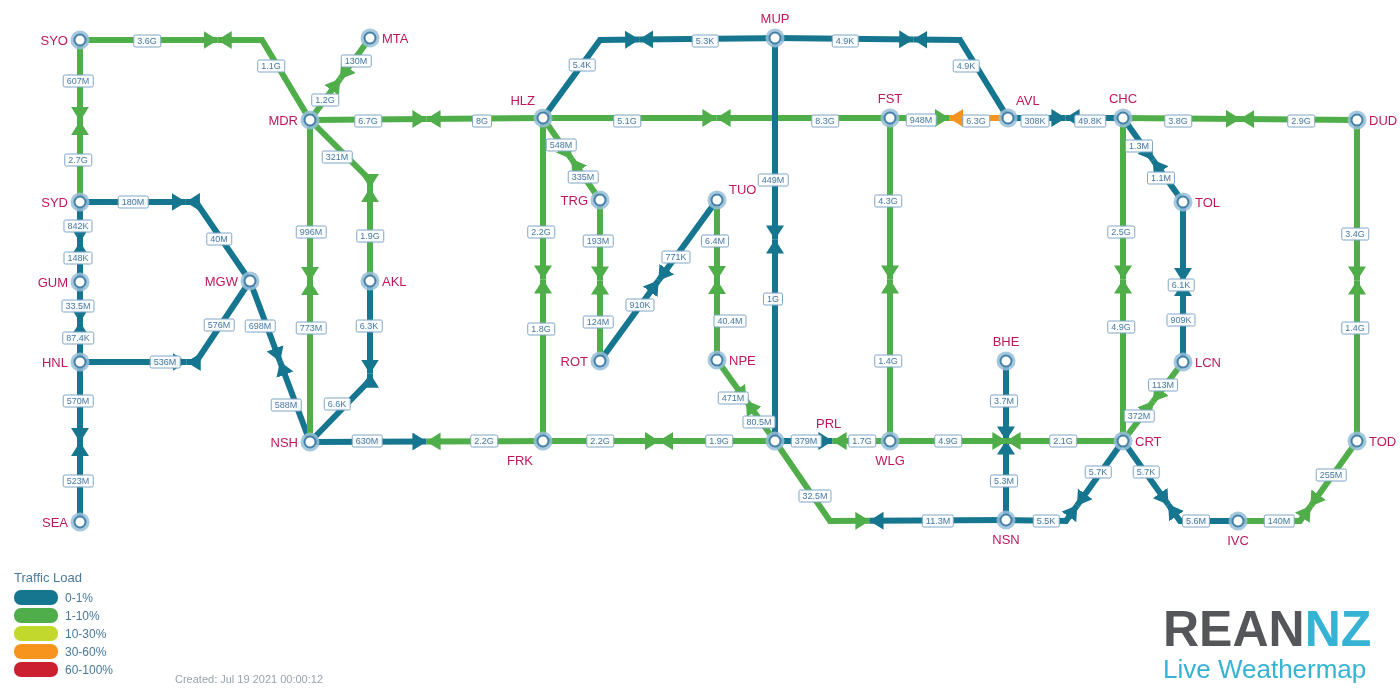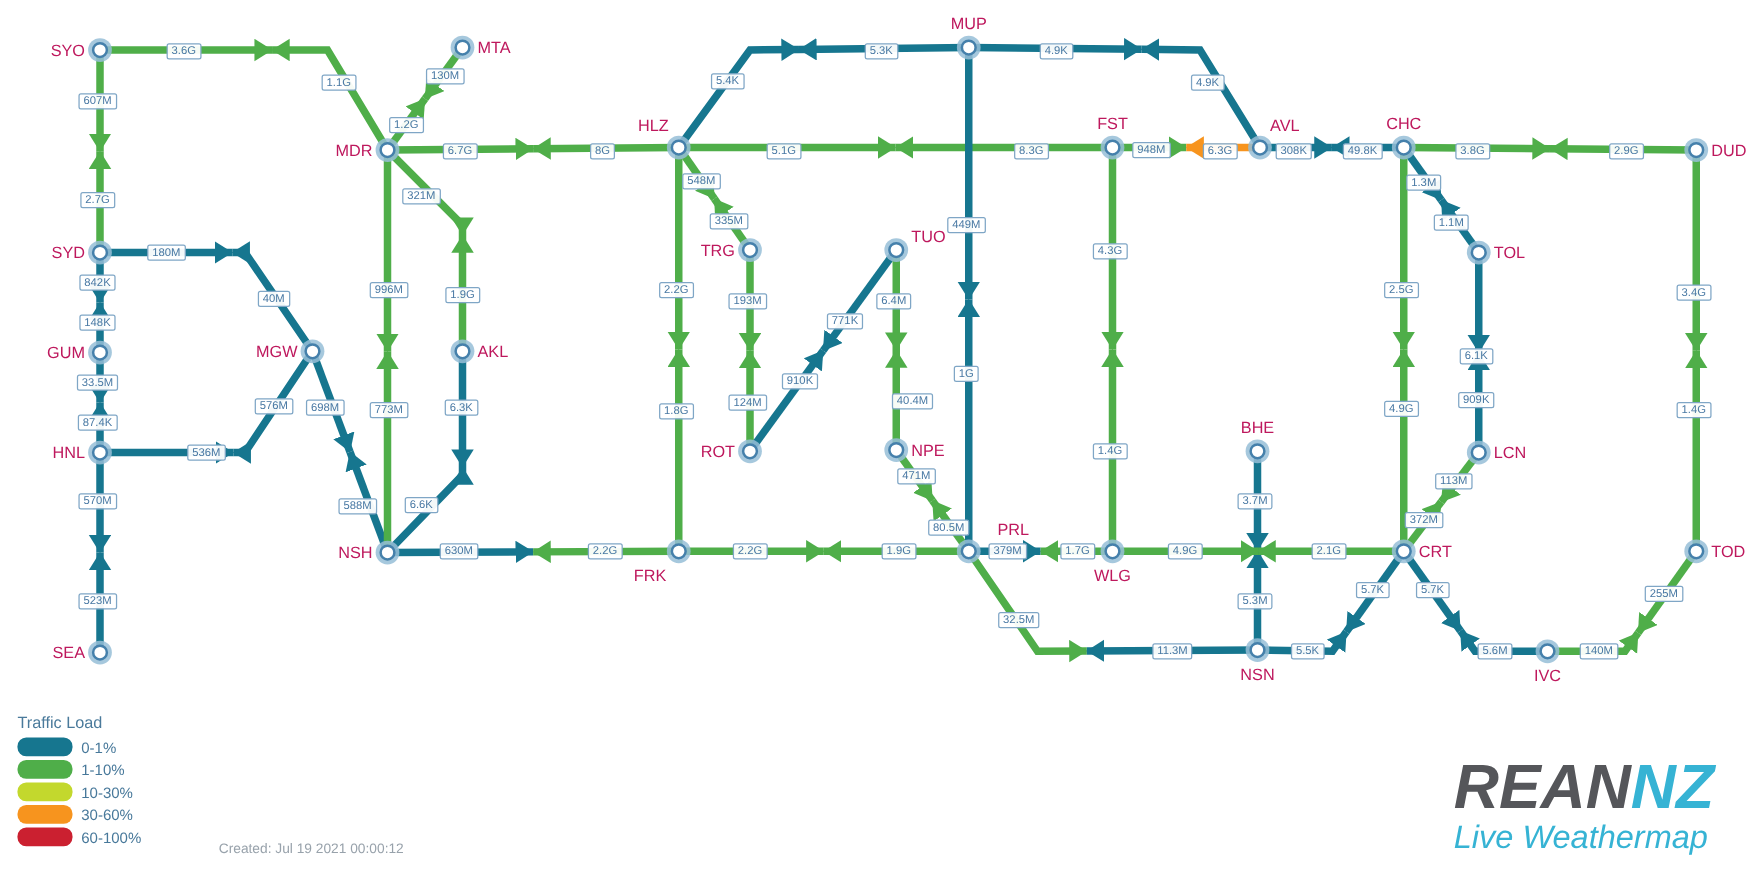--- a/index.html
+++ b/index.html
@@ -31,21 +31,21 @@
   }
 
   .legend{position:absolute;left:14px;top:570px;}
   .legend-title{font-size:13px;color:#4a7a9b;margin-bottom:5px;}
   .legend-row{display:flex;align-items:center;margin-bottom:3px;height:15px;}
   .legend-swatch{display:inline-block;width:44px;height:15px;border-radius:7px;margin-right:7px;}
   .legend-label{font-size:12px;color:#47789a;}
 
   .created{position:absolute;left:175px;top:673px;font-size:11px;color:#98a2ab;}
 
-  .logo{position:absolute;left:1163px;top:604px;font-style:italic;}
+  .logo{position:absolute;left:1163px;top:604px;}
   .logo-word{font-size:50px;font-weight:bold;line-height:1;color:#55565a;letter-spacing:0px;}
   .logo-word .nz{color:#36b3d4;}
   .logo-sub{font-size:26px;color:#36b3d4;margin-top:2px;line-height:1;}
 </style>
 </head>
 <body>
 
 <div class="stage">
   <svg id="map-svg" width="1400" height="700" xmlns="http://www.w3.org/2000/svg">
     <defs>
@@ -189,21 +189,21 @@
       <div class="link-label" style="left: 561px; top: 145px;">548M</div>
       <div class="link-label" style="left: 583px; top: 177px;">335M</div>
       <div class="link-label" style="left: 627px; top: 121px;">5.1G</div>
       <div class="link-label" style="left: 825px; top: 121px;">8.3G</div>
       <div class="link-label" style="left: 598px; top: 241px;">193M</div>
       <div class="link-label" style="left: 598px; top: 322px;">124M</div>
       <div class="link-label" style="left: 640px; top: 305px;">910K</div>
       <div class="link-label" style="left: 676px; top: 257px;">771K</div>
       <div class="link-label" style="left: 715px; top: 241px;">6.4M</div>
       <div class="link-label" style="left: 715px; top: 321px; margin-left: 15px;">40.4M</div>
-      <div class="link-label" style="left: 733px; top: 381px;">471M</div>
+      <div class="link-label" style="left: 733px; top: 398px;">471M</div>
       <div class="link-label" style="left: 759px; top: 422px;">80.5M</div>
       <div class="link-label" style="left: 773px; top: 180px;">449M</div>
       <div class="link-label" style="left: 773px; top: 299px;">1G</div>
       <div class="link-label" style="left: 845px; top: 41px;">4.9K</div>
       <div class="link-label" style="left: 966px; top: 66px;">4.9K</div>
       <div class="link-label" style="left: 921px; top: 120px;">948M</div>
       <div class="link-label" style="left: 976px; top: 121px;">6.3G</div>
       <div class="link-label" style="left: 1035px; top: 121px;">308K</div>
       <div class="link-label" style="left: 1090px; top: 121px;">49.8K</div>
       <div class="link-label" style="left: 888px; top: 201px;">4.3G</div>
@@ -274,21 +274,21 @@
       <div class="node-label" style="left: 729px; top: 360px; transform: translate(0px, -50%);">NPE</div>
       <div class="node" style="left: 1006px; top: 361px;"></div>
       <div class="node-label" style="left: 1006px; top: 349px; transform: translate(-50%, -100%);">BHE</div>
       <div class="node" style="left: 1183px; top: 362px;"></div>
       <div class="node-label" style="left: 1195px; top: 362px; transform: translate(0px, -50%);">LCN</div>
       <div class="node" style="left: 310px; top: 442px;"></div>
       <div class="node-label" style="left: 298px; top: 442px; transform: translate(-100%, -50%);">NSH</div>
       <div class="node" style="left: 543px; top: 441px;"></div>
       <div class="node-label" style="left: 533px; top: 453px; transform: translate(-100%, 0px);">FRK</div>
       <div class="node" style="left: 775px; top: 441px;"></div>
-      <div class="node-label" style="left: 798px; top: 431px; transform: translate(0px, -100%);">PRL</div>
+      <div class="node-label" style="left: 816px; top: 431px; transform: translate(0px, -100%);">PRL</div>
       <div class="node" style="left: 890px; top: 441px;"></div>
       <div class="node-label" style="left: 890px; top: 453px; transform: translate(-50%, 0px);">WLG</div>
       <div class="node" style="left: 1123px; top: 441px;"></div>
       <div class="node-label" style="left: 1135px; top: 441px; transform: translate(0px, -50%);">CRT</div>
       <div class="node" style="left: 1357px; top: 441px;"></div>
       <div class="node-label" style="left: 1369px; top: 441px; transform: translate(0px, -50%);">TOD</div>
       <div class="node" style="left: 80px; top: 522px;"></div>
       <div class="node-label" style="left: 68px; top: 522px; transform: translate(-100%, -50%);">SEA</div>
       <div class="node" style="left: 1006px; top: 520px;"></div>
       <div class="node-label" style="left: 1006px; top: 532px; transform: translate(-50%, 0px);">NSN</div>

